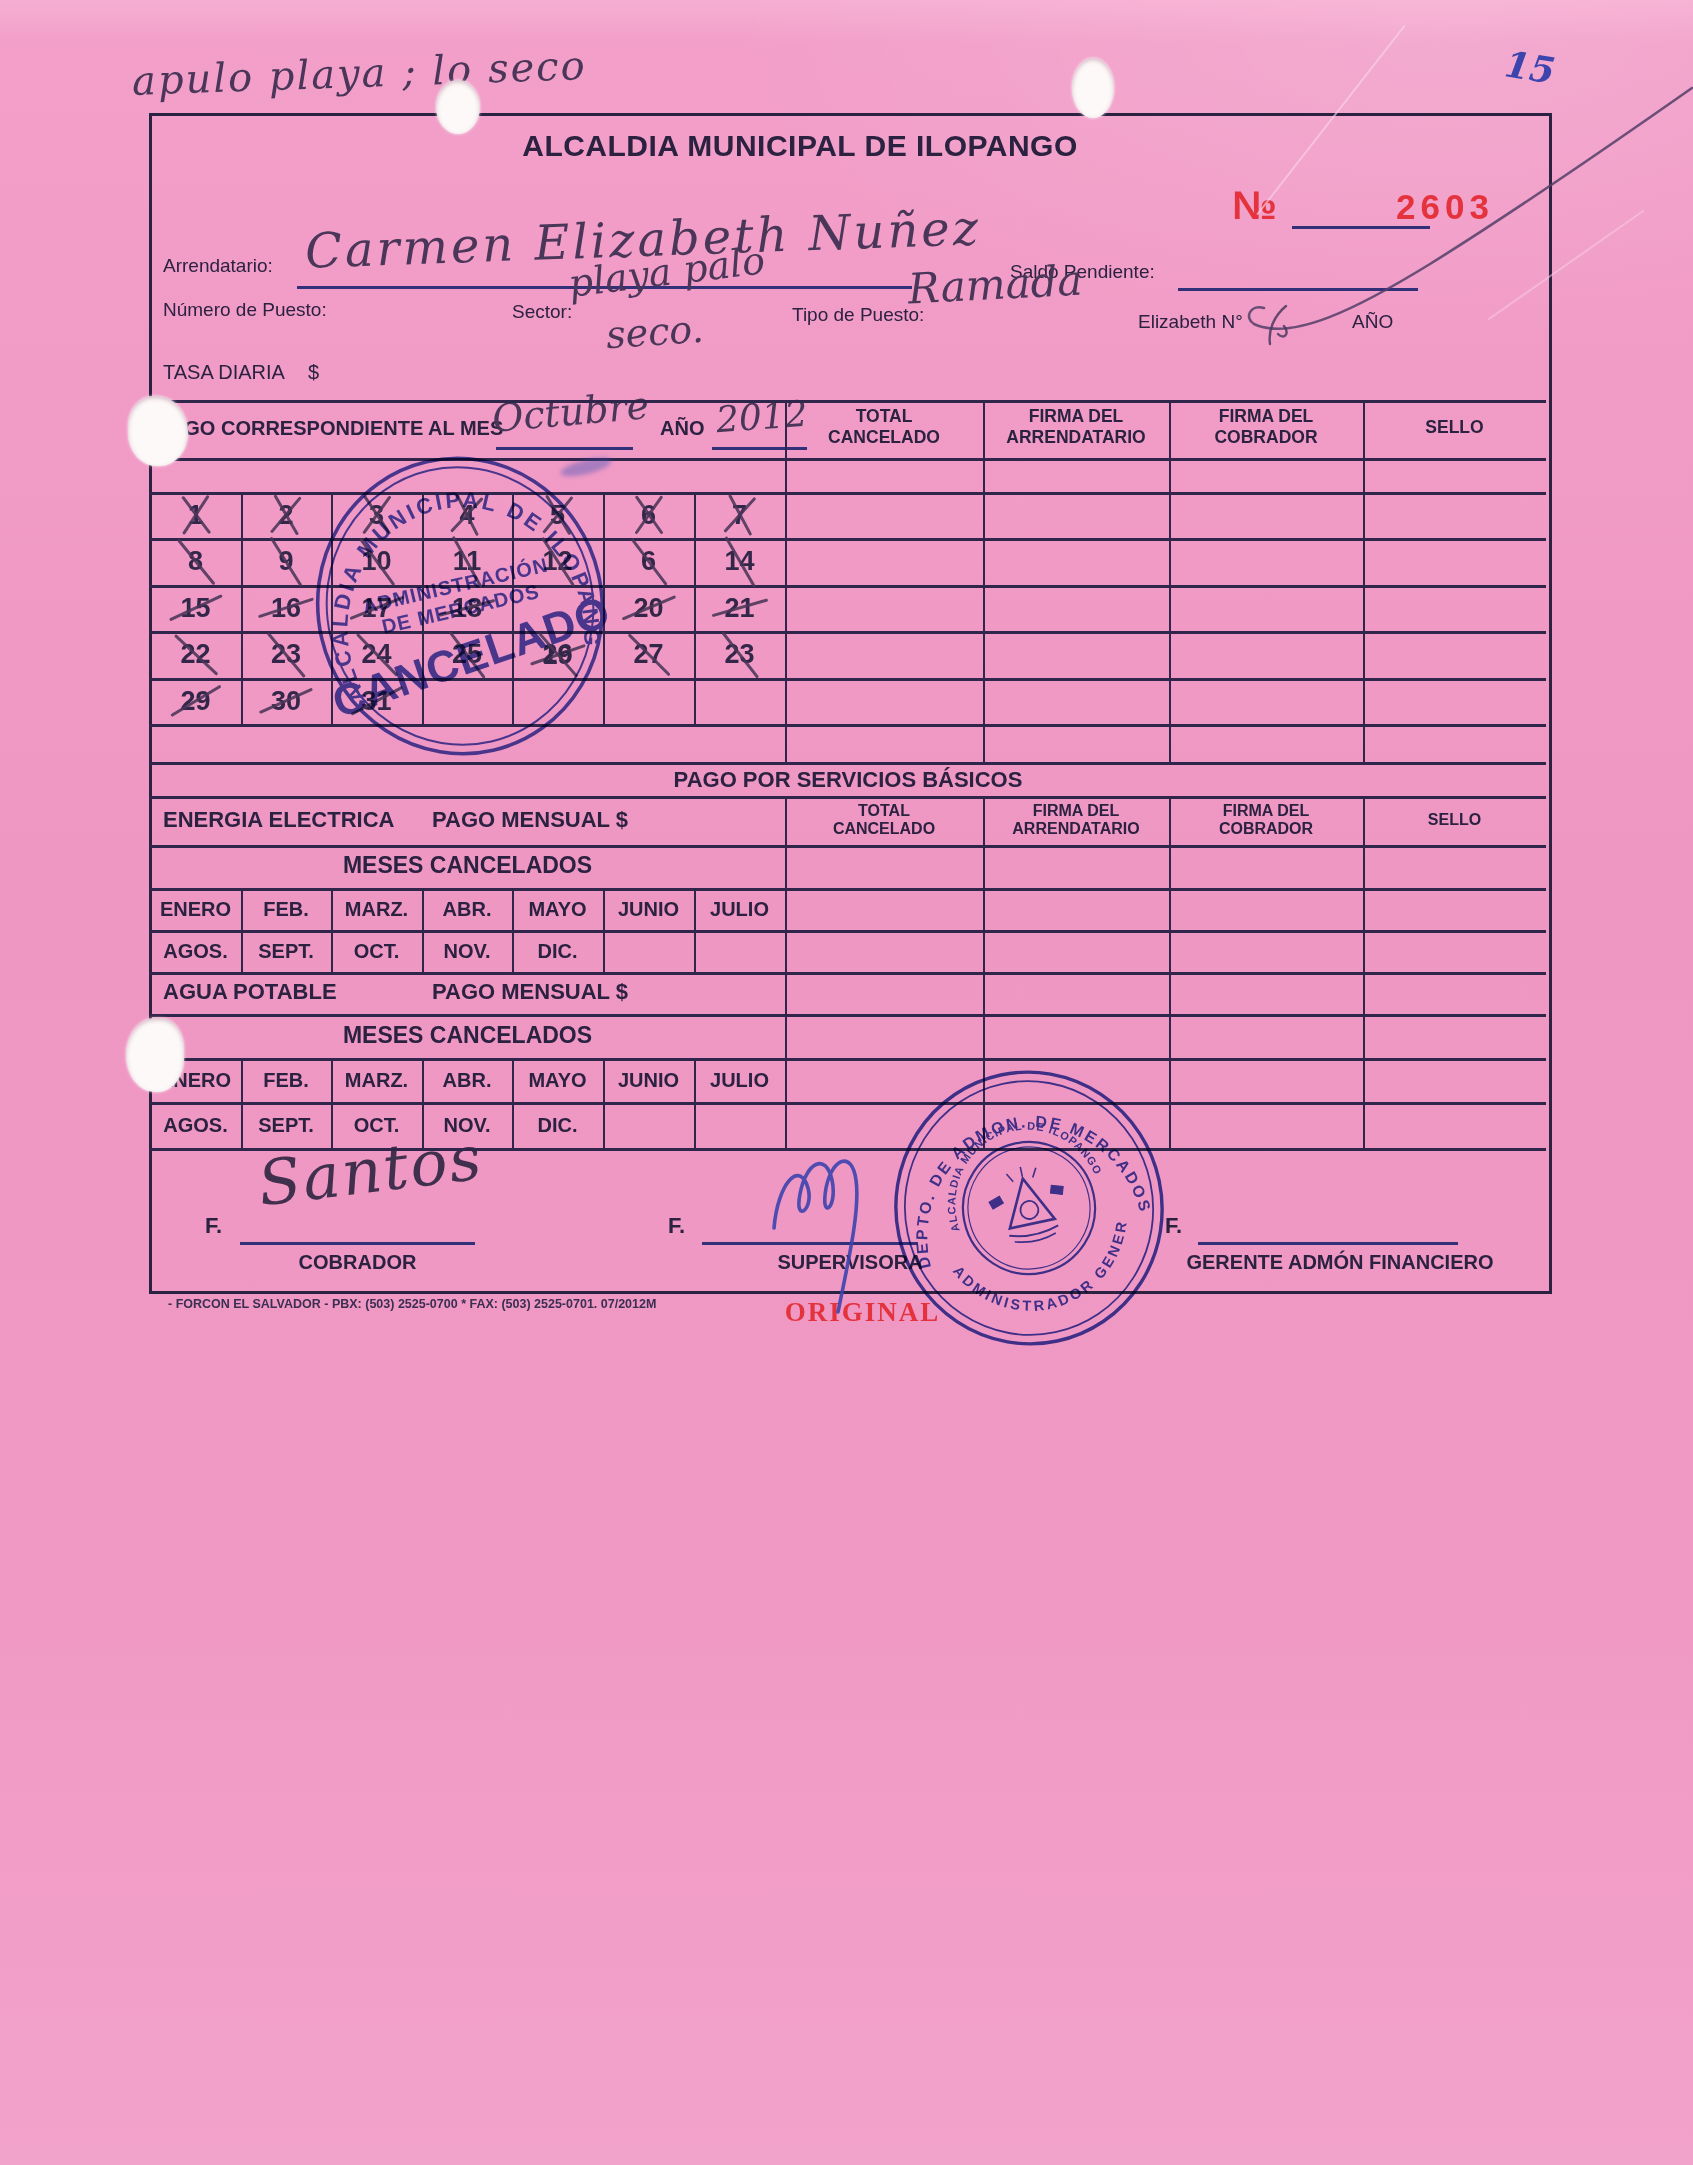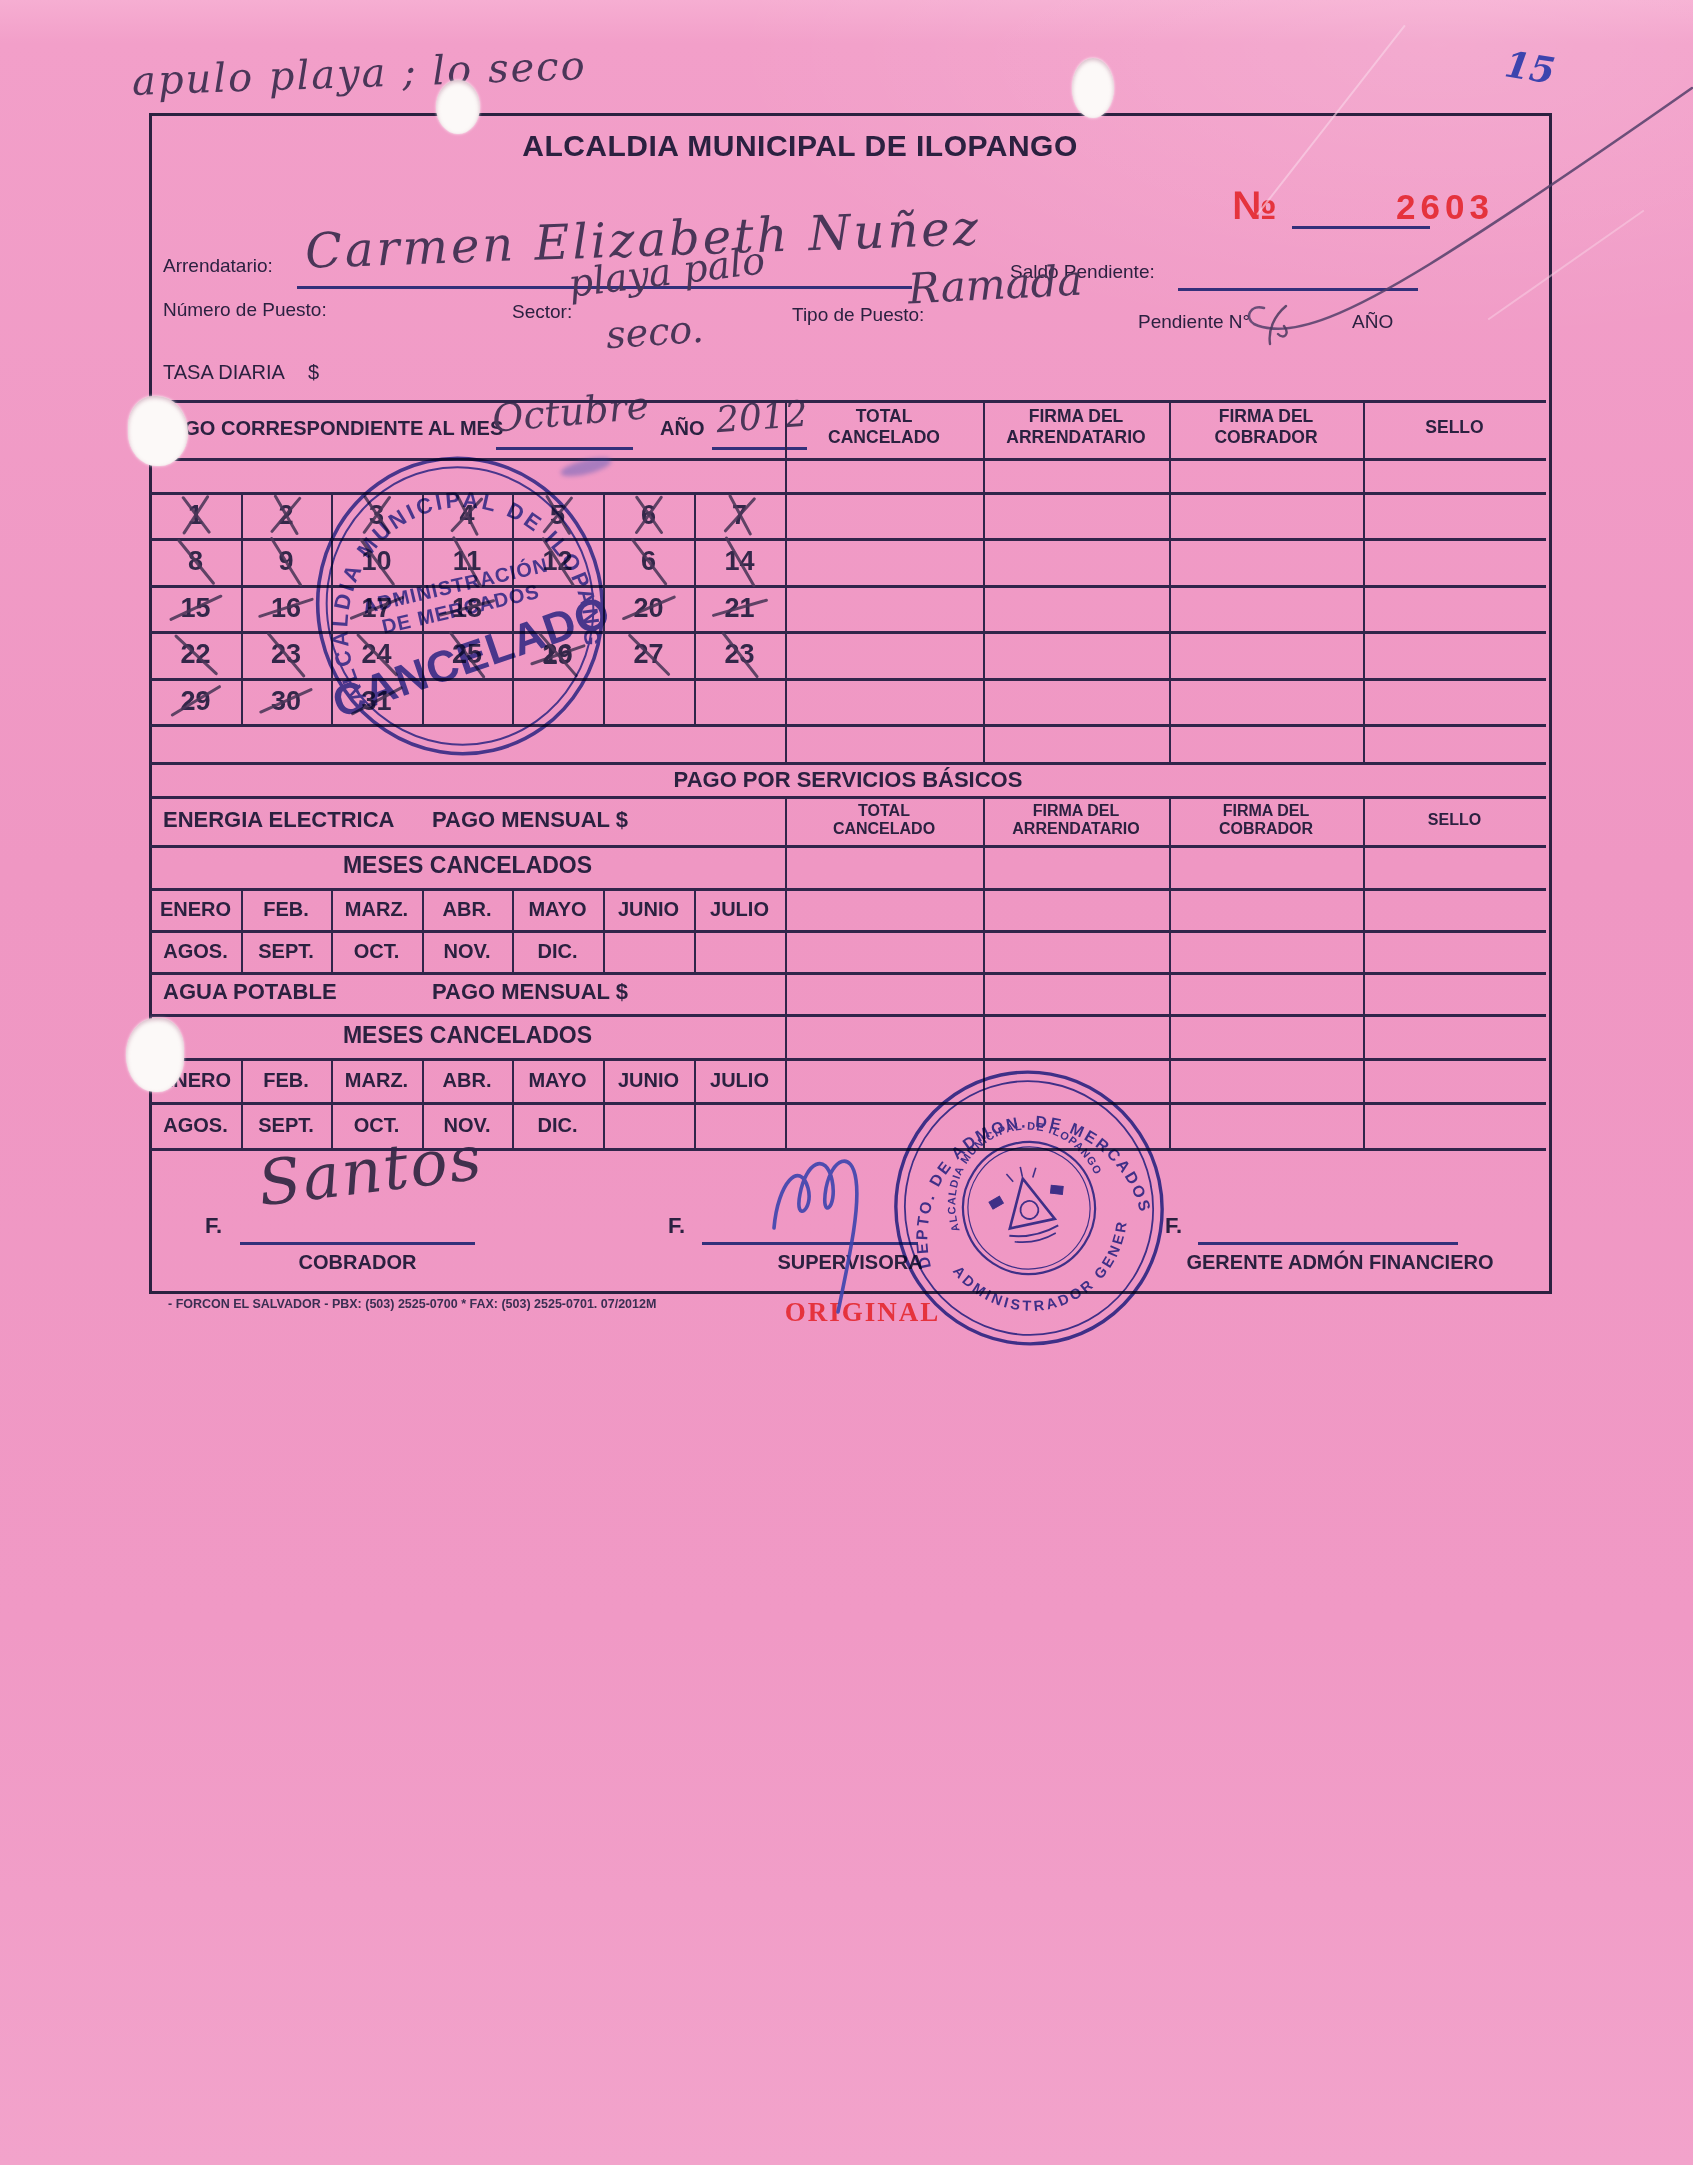--- a/index.html
+++ b/index.html
@@ -64,21 +64,21 @@
 
   <div class="t" style="left:163px;top:300px;font-size:19px;">Número de Puesto:</div>
 
   <div class="t" style="left:512px;top:302px;font-size:19px;">Sector:</div>
   <div class="t hand" style="left:568px;top:252px;font-size:38px;transform:rotate(-7deg);">playa palo</div>
   <div class="t hand" style="left:606px;top:312px;font-size:38px;transform:rotate(-4deg);">seco.</div>
 
   <div class="t" style="left:792px;top:305px;font-size:19px;">Tipo de Puesto:</div>
   <div class="t hand" style="left:908px;top:262px;font-size:42px;transform:rotate(-3deg);">Ramada</div>
 
-  <div class="t" style="left:1138px;top:312px;font-size:19px;">Pendiente N°</div>
+  <div class="t" style="left:1138px;top:312px;font-size:19px;">Elizabeth N°</div>
   <div class="t" style="left:1352px;top:312px;font-size:19px;">AÑO</div>
 
   <div class="t" style="left:163px;top:362px;font-size:20px;">TASA DIARIA</div>
   <div class="t" style="left:308px;top:362px;font-size:20px;">$</div>
 
   <div class="t b" style="left:158px;top:418px;font-size:20px;">PAGO CORRESPONDIENTE AL MES</div>
   <div class="uline" style="left:496px;top:447px;width:137px;"></div>
   <div class="t hand" style="left:492px;top:392px;font-size:38px;transform:rotate(-5deg);">Octubre</div>
   <div class="t b" style="left:660px;top:418px;font-size:20px;">AÑO</div>
   <div class="uline" style="left:712px;top:447px;width:95px;"></div>

